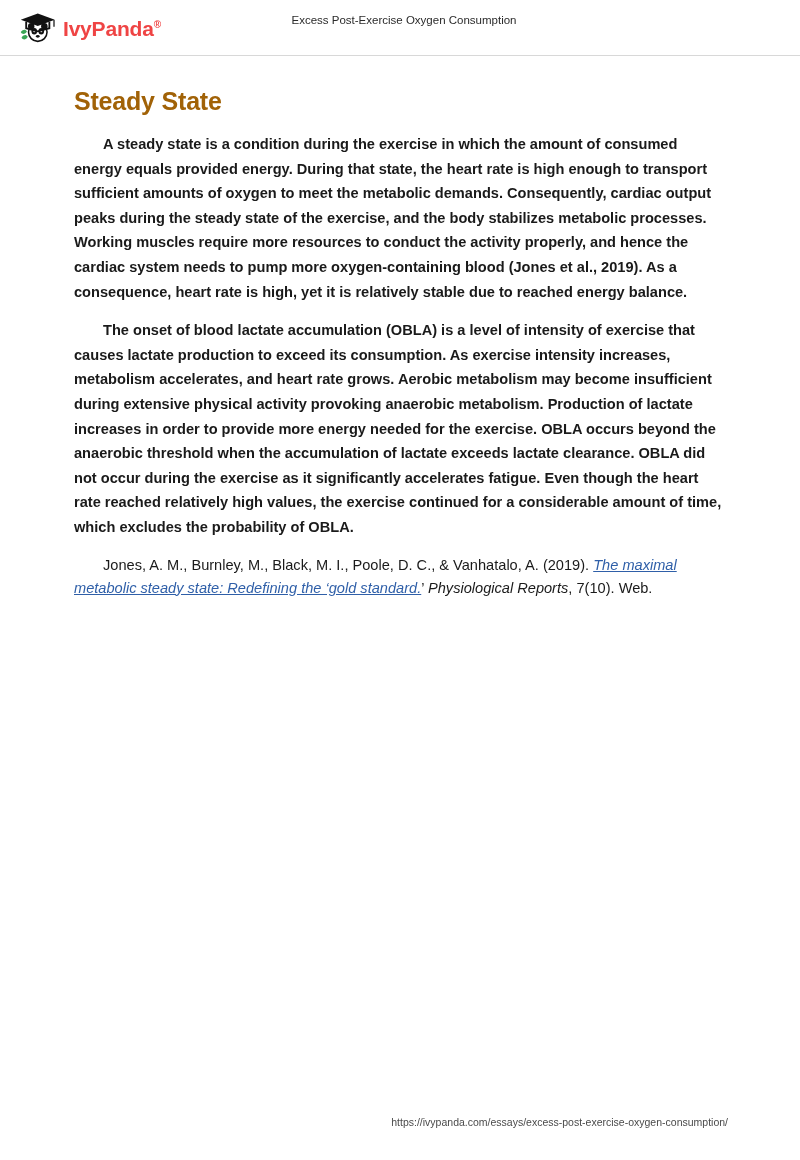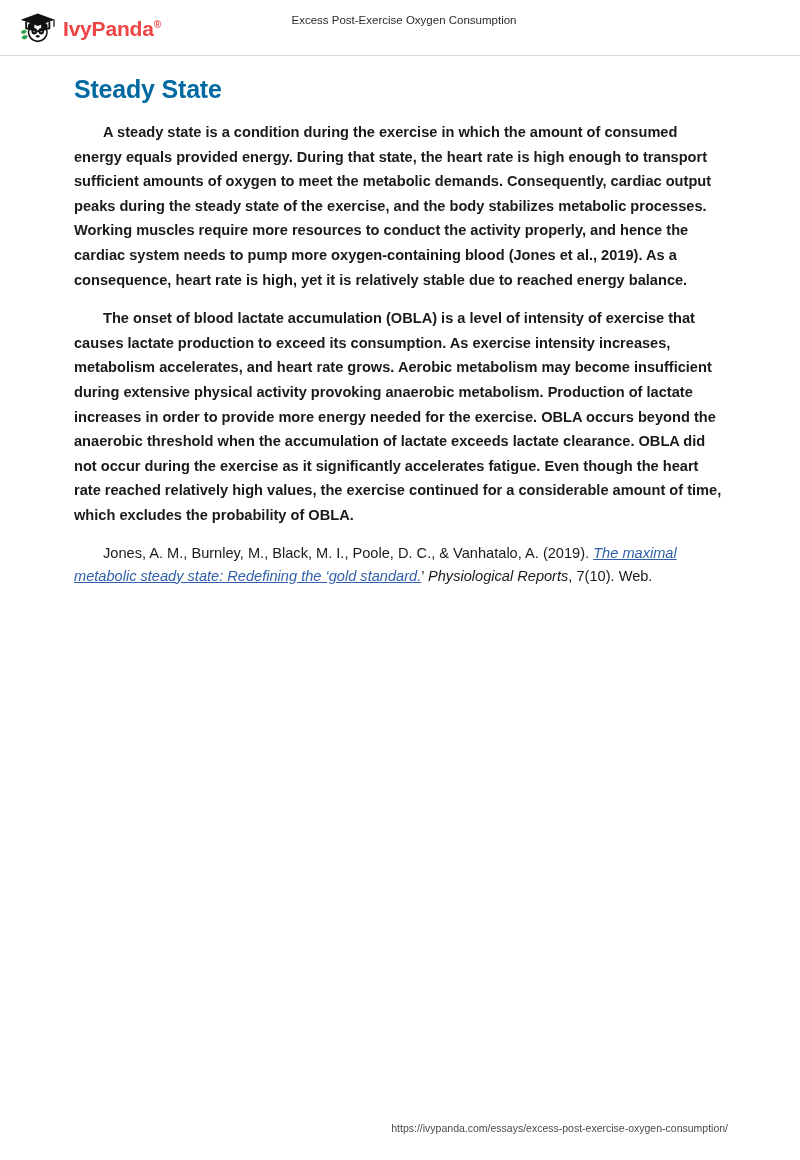--- a/index.html
+++ b/index.html
@@ -72,23 +72,23 @@
   
   .content {
     position: absolute;
     left: 74px;
     top: 70px;
     width: 650px;
   }
   h1.section-title {
     font-size: 25px;
     font-weight: bold;
-    margin: 4px 0 16px 0;
+    margin: 16px 0 16px 0;
     line-height: 1.2;
-    color: #0369a1;
+    color: #a16207;
     letter-spacing: -0.2px;
   }
   h1.section-title.spaced {
     margin-top: 30px;
   }
   p.para {
     font-size: 14.6px;
     line-height: 24.6px;
     margin: 0 0 14px 0;
     text-indent: 29px;
@@ -115,21 +115,21 @@
     font-style: italic;
   }
   .italic {
     font-style: italic;
   }
 
   
   .page-footer {
     position: absolute;
     left: 0;
-    bottom: 26px;
+    bottom: 32px;
     width: 756px;
     text-align: right;
     padding-right: 28px;
     box-sizing: border-box;
     font-size: 10.5px;
     color: #4a4a4a;
   }
   .footer-url {
     color: #4a4a4a;
     text-decoration: none;

